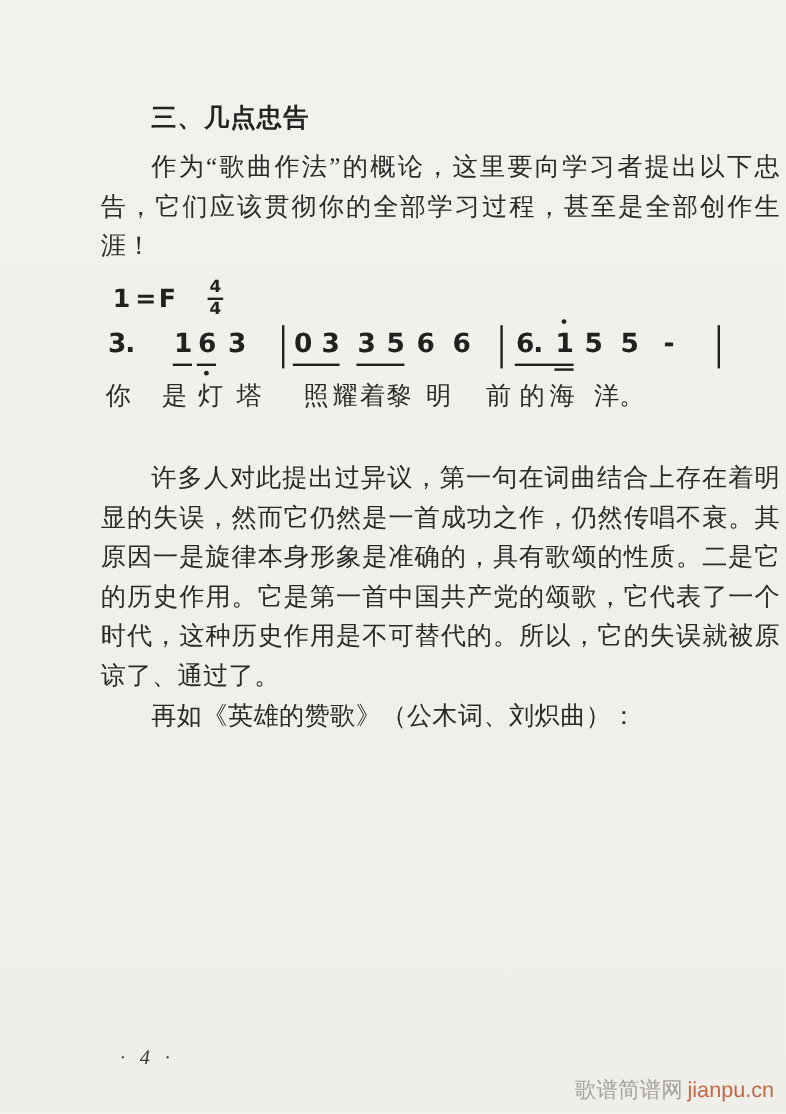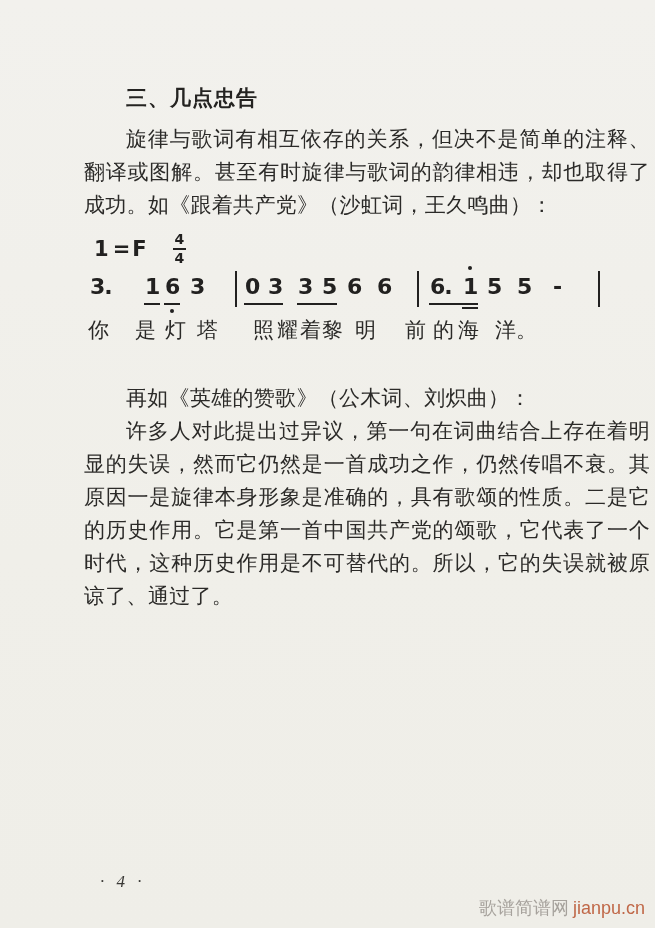--- a/index.html
+++ b/index.html
@@ -82,21 +82,21 @@
   .wm-name{color:#a6a29c;}
   .wm-url{color:#c06848;margin-left:4px;}
 </style>
 </head>
 <body>
 
 <div class="page">
   <div class="content">
     <h1 class="title">三、几点忠告</h1>
 
-    <p class="para">旋律与歌词有相互依存的关系，但决不是简单的注释、翻译或图解。甚至有时旋律与歌词的韵律相违，却也取得了成功。如《跟着共产党》（沙虹词，王久鸣曲）：</p>
+    <p class="para">作为“歌曲作法”的概论，这里要向学习者提出以下忠告，它们应该贯彻你的全部学习过程，甚至是全部创作生涯！</p>
 
     <div class="notation">
       <div class="keyline">
         <span>1</span>
           <span class="keq">=</span>
           <span>F</span>
         <span class="meter">
           <span class="m-top">4</span>
           <span class="m-bot">4</span>
         </span>
@@ -139,22 +139,22 @@
           <span class="lyric" style="left: 216px;">着</span>
           <span class="lyric" style="left: 238px;">黎</span>
           <span class="lyric" style="left: 271px;">明</span>
           <span class="lyric" style="left: 321px;">前</span>
           <span class="lyric" style="left: 349px;">的</span>
           <span class="lyric" style="left: 374px;">海</span>
           <span class="lyric" style="left: 411px;">洋。</span>
         </div>
     </div>
 
+    <p class="para">许多人对此提出过异议，第一句在词曲结合上存在着明显的失误，然而它仍然是一首成功之作，仍然传唱不衰。其原因一是旋律本身形象是准确的，具有歌颂的性质。二是它的历史作用。它是第一首中国共产党的颂歌，它代表了一个时代，这种历史作用是不可替代的。所以，它的失误就被原谅了、通过了。</p>
     <p class="para">再如《英雄的赞歌》（公木词、刘炽曲）：</p>
-    <p class="para">许多人对此提出过异议，第一句在词曲结合上存在着明显的失误，然而它仍然是一首成功之作，仍然传唱不衰。其原因一是旋律本身形象是准确的，具有歌颂的性质。二是它的历史作用。它是第一首中国共产党的颂歌，它代表了一个时代，这种历史作用是不可替代的。所以，它的失误就被原谅了、通过了。</p>
   </div>
 
   <div class="pagenum">· 4 ·</div>
 
   <div class="watermark">
     <span class="wm-name">歌谱简谱网</span><span class="wm-url">jianpu.cn</span>
   </div>
 </div>
 
 </body></html>

